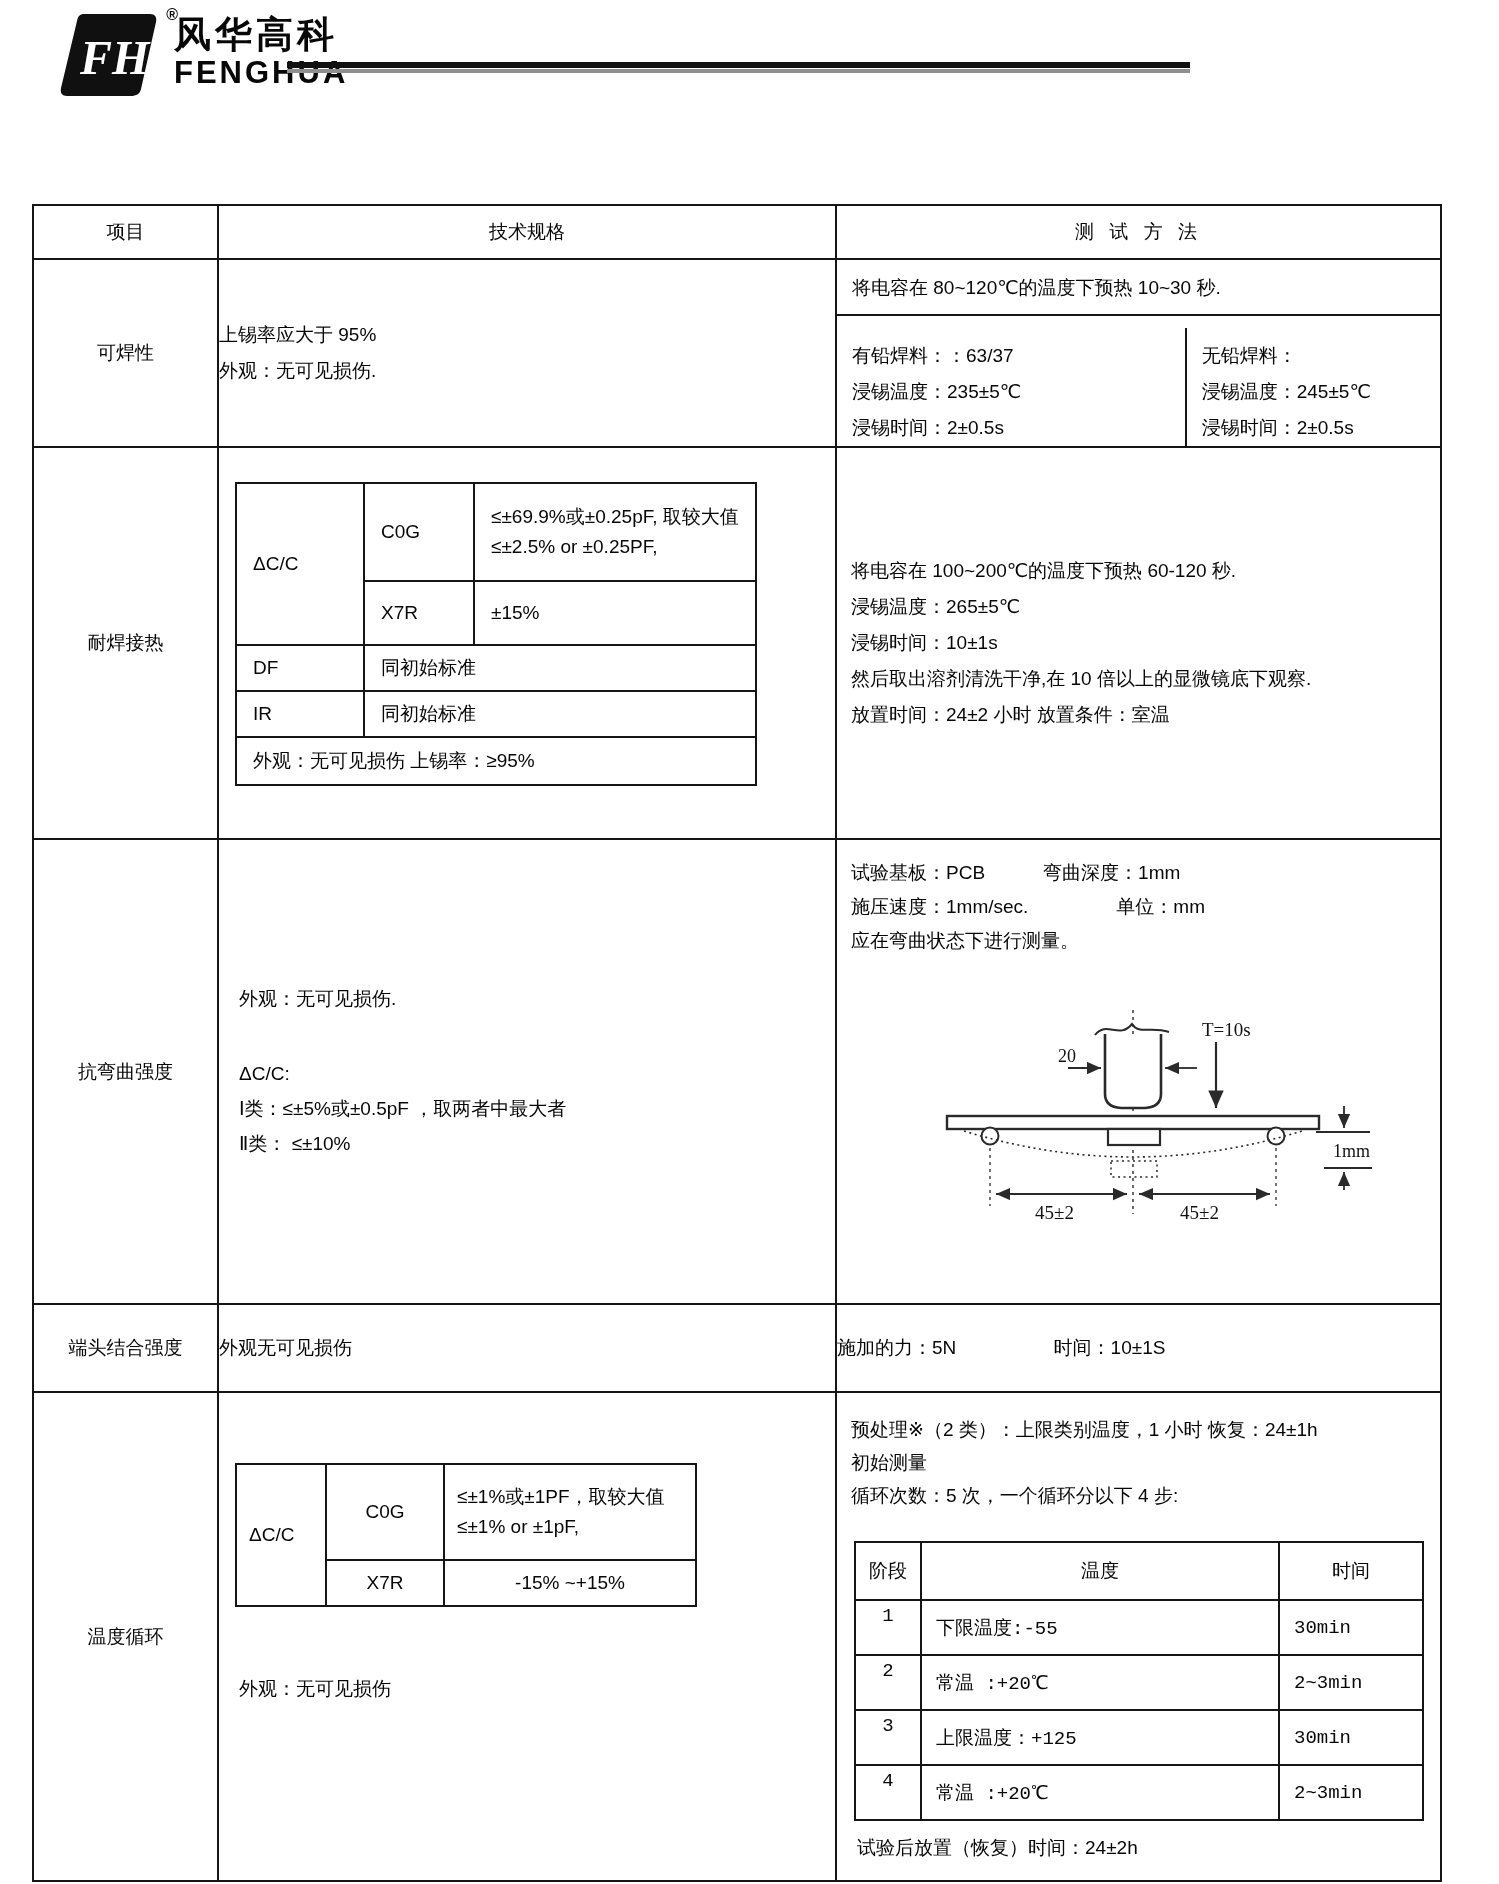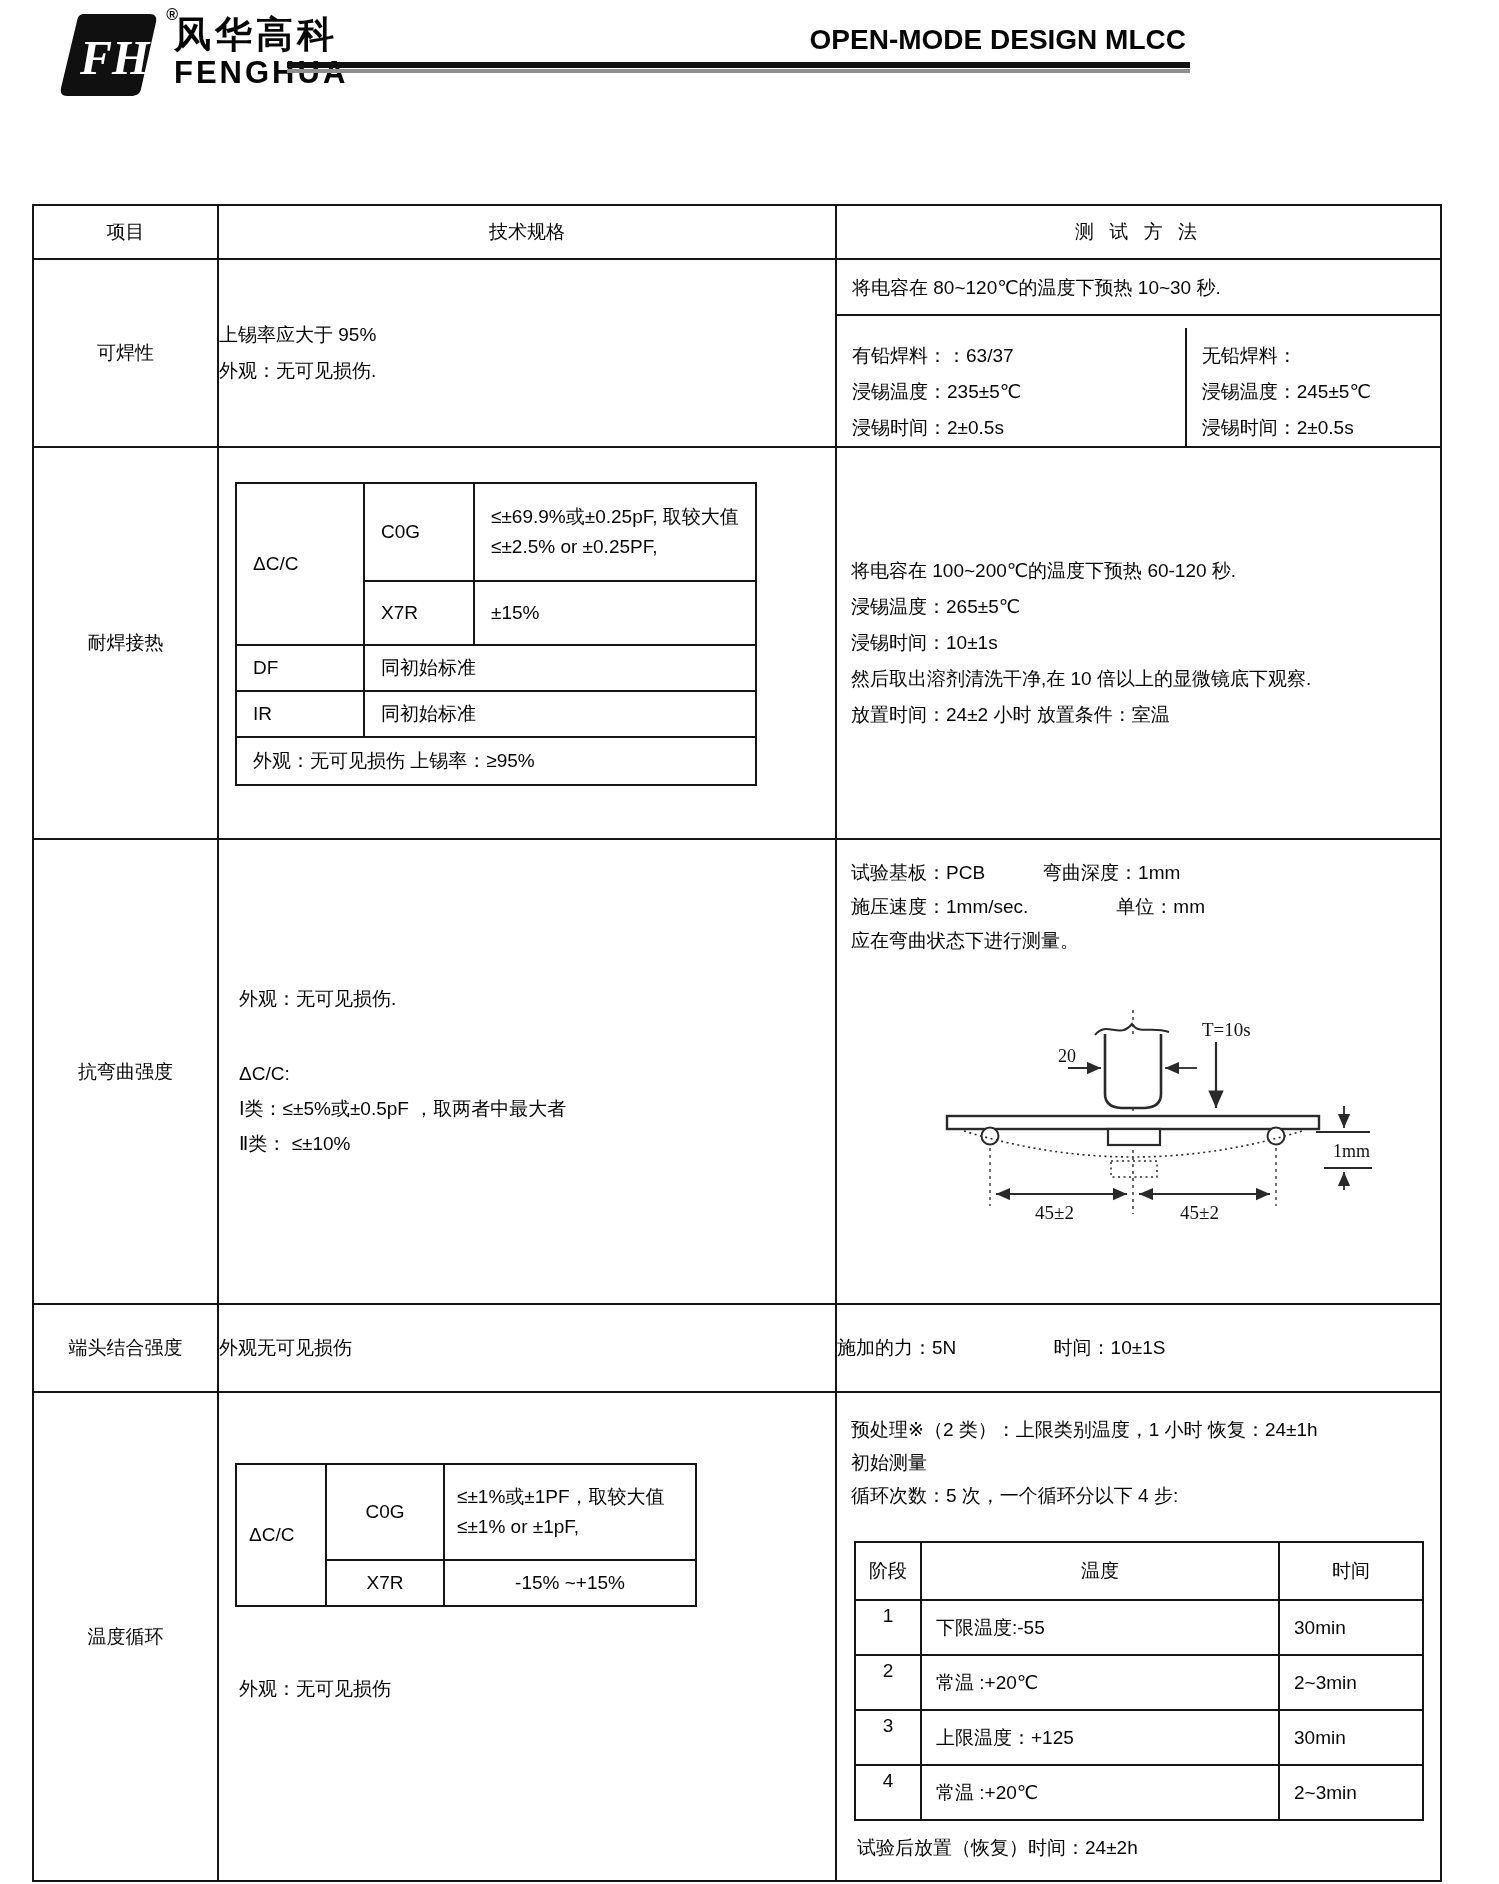--- a/index.html
+++ b/index.html
@@ -45,21 +45,21 @@
   .gap-inline-s{display:inline-block;width:58px;}
   .gap-inline-m{display:inline-block;width:88px;}
   .bend-svg{position:absolute;left:55px;top:168px;}
   
   .term-meth{padding-left:16px;}
   .term-meth .t2{margin-left:92px;}
   
   .cyc-pre{padding:20px 14px 0;line-height:33px;}
   .stage-pos{position:absolute;left:17px;top:148px;}
   table.stage{border-collapse:collapse;table-layout:fixed;}
-  table.stage td{border:2px solid #161616;font-size:19px;padding:0;}
+  table.stage td{border:2px solid #161616;font-size:19px;padding:0;font-family:Liberation Mono, monospace;}
   table.stage td.shead{text-align:center;height:56px;vertical-align:middle;}
   table.stage td.sno{text-align:center;vertical-align:top;padding-top:4px;height:49px;}
   table.stage td.stemp,table.stage td.stime{vertical-align:middle;padding-left:14px;}
   .recovery{position:absolute;left:20px;top:442px;font-size:19px;}
   .appear-abs{position:absolute;left:20px;top:283px;font-size:19px;}
   svg text{font-family:"Liberation Serif","DejaVu Serif",serif;}
 </style>
 </head>
 <body>
 
@@ -70,21 +70,20 @@
         <path d="M24,4 L90,4 C95,4 97,7 96,12 L81,79 C80,84 76,86 71,86 L7,86 C2,86 0,83 1,78 L17,11 C18,6 20,4 24,4 Z" fill="#101010"></path>
         <text x="20" y="64" font-size="48" font-weight="bold" font-style="italic" fill="#ffffff" font-family="Liberation Sans, sans-serif">FH</text>
       </svg>
       <span class="logo-reg">®</span>
     </div>
     <div class="logo-text">
       <div class="logo-cn">风华高科</div>
       <div class="logo-en">FENGHUA</div>
     </div>
   </div>
-  <div class="doc-title">OPEN-MODE DESIGN MLCC</div>
   <div class="hdr-rule">
       <div class="r1"></div>
       <div class="r2"></div>
     </div>
 </div>
 
 <table class="main">
   <colgroup>
       <col style="width:185px">
       <col style="width:618px">

